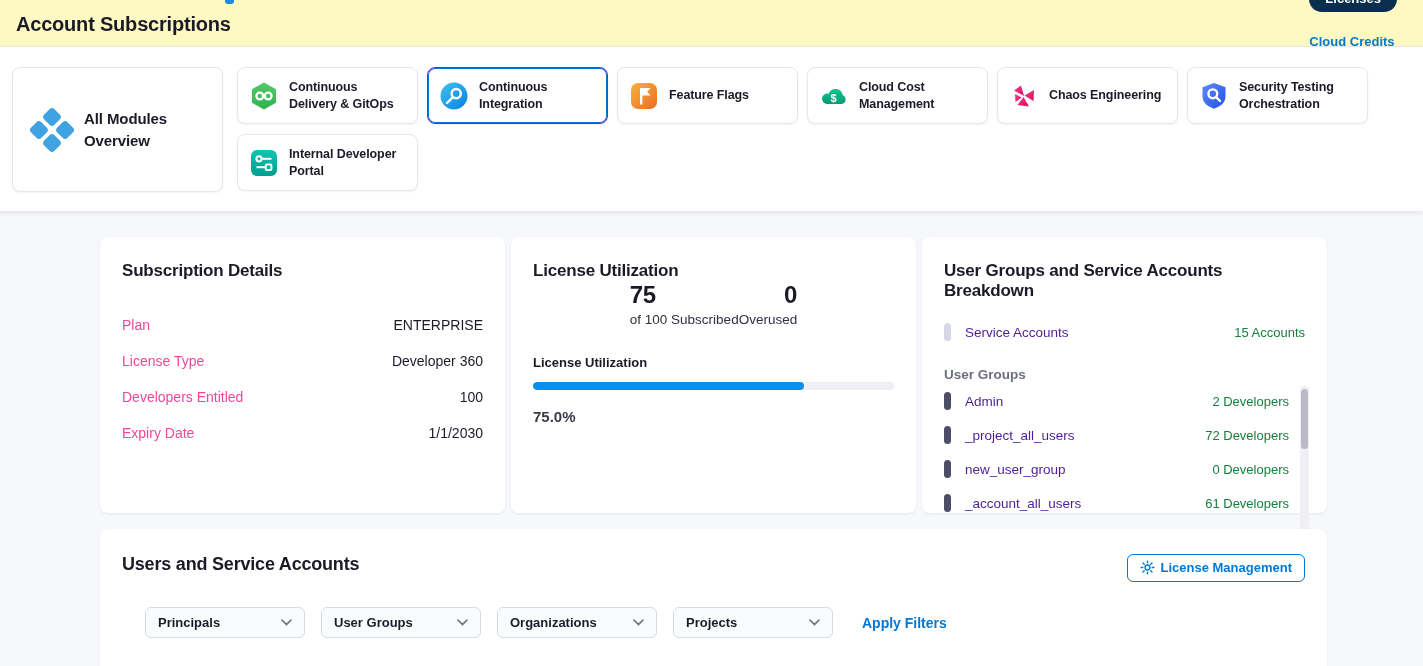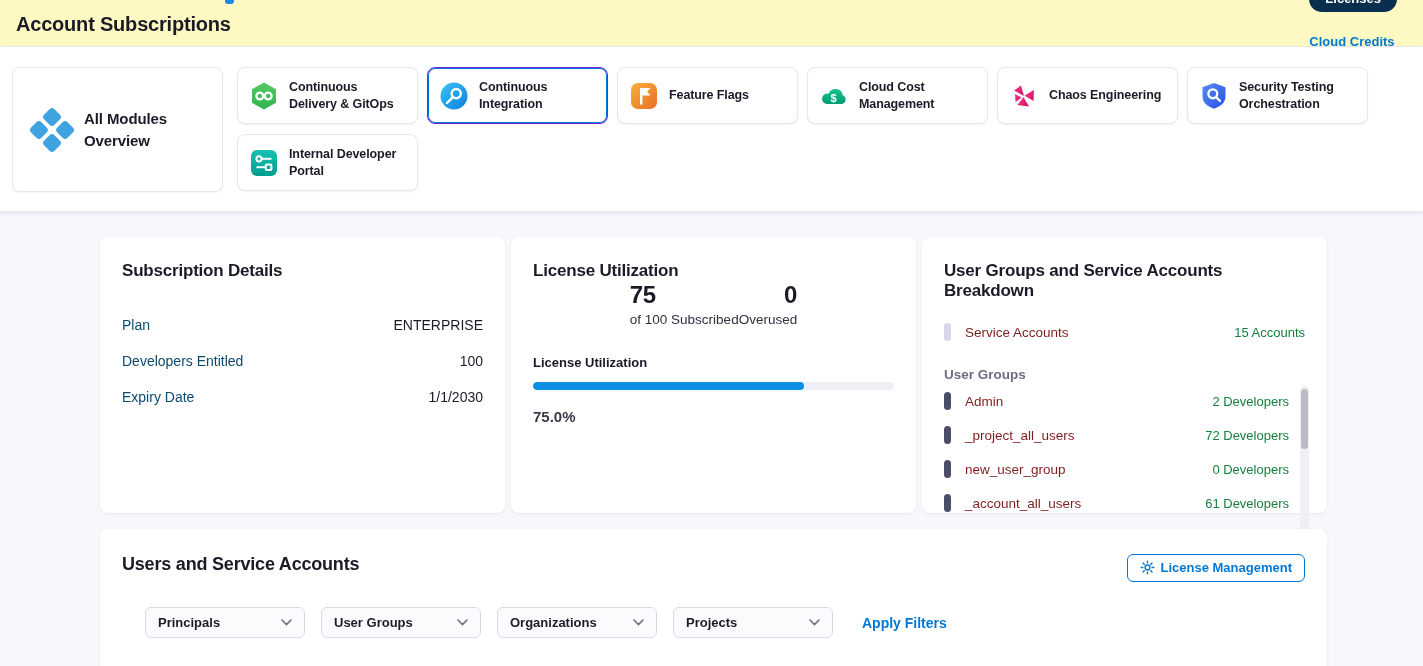--- a/index.html
+++ b/index.html
@@ -35,37 +35,37 @@
   
   .content { background:#f6f8fb; padding:25px 96px 0 100px; height:530px; }
   .cards-row { display:flex; gap:6px; }
   .card { background:#fff; border-radius:8px; box-shadow:0 1px 3px rgba(40,41,61,.08); }
   .card-sm { width:405px; height:276px; padding:24px 22px; position:relative; }
   .card-title { font-size:17px; font-weight:bold; letter-spacing:-0.2px; }
 
   
   .detail-rows { margin-top:26px; }
   .detail-row { display:flex; justify-content:space-between; align-items:center; height:36px; }
-  .detail-label { font-size:14px; color:#0c4a6e; }
+  .detail-label { font-size:14px; color:#ec4899; }
   .detail-value { font-size:14px; font-weight:normal; color:#1b1b28; }
 
   
   .lu-counts { display:flex; justify-content:center; }
   .lu-big { font-size:24px; font-weight:800; letter-spacing:-0.3px; }
   .lu-cap { font-size:13.5px; color:#2f3040; margin-top:3px; }
   .lu-right { text-align:right; }
   .lu-bar-label { font-size:13px; font-weight:bold; margin-top:28px; }
   .lu-track { margin-top:12px; height:8px; border-radius:4px; background:#eef0f5; overflow:hidden; }
   .lu-fill { height:8px; border-radius:4px; }
   .lu-pct { margin-top:18px; font-size:15px; font-weight:bold; color:#3a3a48; }
 
   
   .bd-row { display:flex; align-items:center; margin-top:22px; }
   .bd-marker { width:7px; height:18px; border-radius:4px; flex:0 0 auto; }
-  .bd-name { font-size:13.5px; color:#7f1d1d; margin-left:14px; }
+  .bd-name { font-size:13.5px; color:#4c1d95; margin-left:14px; }
   .bd-val { margin-left:auto; font-size:13px; color:#15803d; }
   .bd-subhead { font-size:13.5px; font-weight:bold; color:#6b6d85; margin-top:26px; }
   .bd-list { position:relative; margin-top:2px; padding-right:16px; }
   .bd-list .bd-row { margin-top:0; height:34px; }
   .bd-scrollbar { position:absolute; right:-4px; top:2px; width:9px; height:156px;
     background:#efeff4; border-radius:5px; }
   .bd-thumb { position:absolute; left:1px; top:3px; width:7px; height:60px; background:#b9bac6; border-radius:4px; }
 
   
   .card-wide { width:1227px; height:160px; margin-top:16px; padding:25px 22px; position:relative; }
@@ -240,20 +240,24 @@
 
   <div class="content">
     <div class="cards-row">
 
       <div class="card card-sm">
         <div class="card-title">Subscription Details</div>
         <div class="detail-rows">
             <div class="detail-row">
               <span class="detail-label">Plan</span>
               <span class="detail-value">ENTERPRISE</span>
+            </div>
+            <div class="detail-row">
+              <span class="detail-label">License Type</span>
+              <span class="detail-value">Developer 360</span>
             </div>
             <div class="detail-row">
               <span class="detail-label">Developers Entitled</span>
               <span class="detail-value">100</span>
             </div>
             <div class="detail-row">
               <span class="detail-label">Expiry Date</span>
               <span class="detail-value">1/1/2030</span>
             </div>
           </div>

